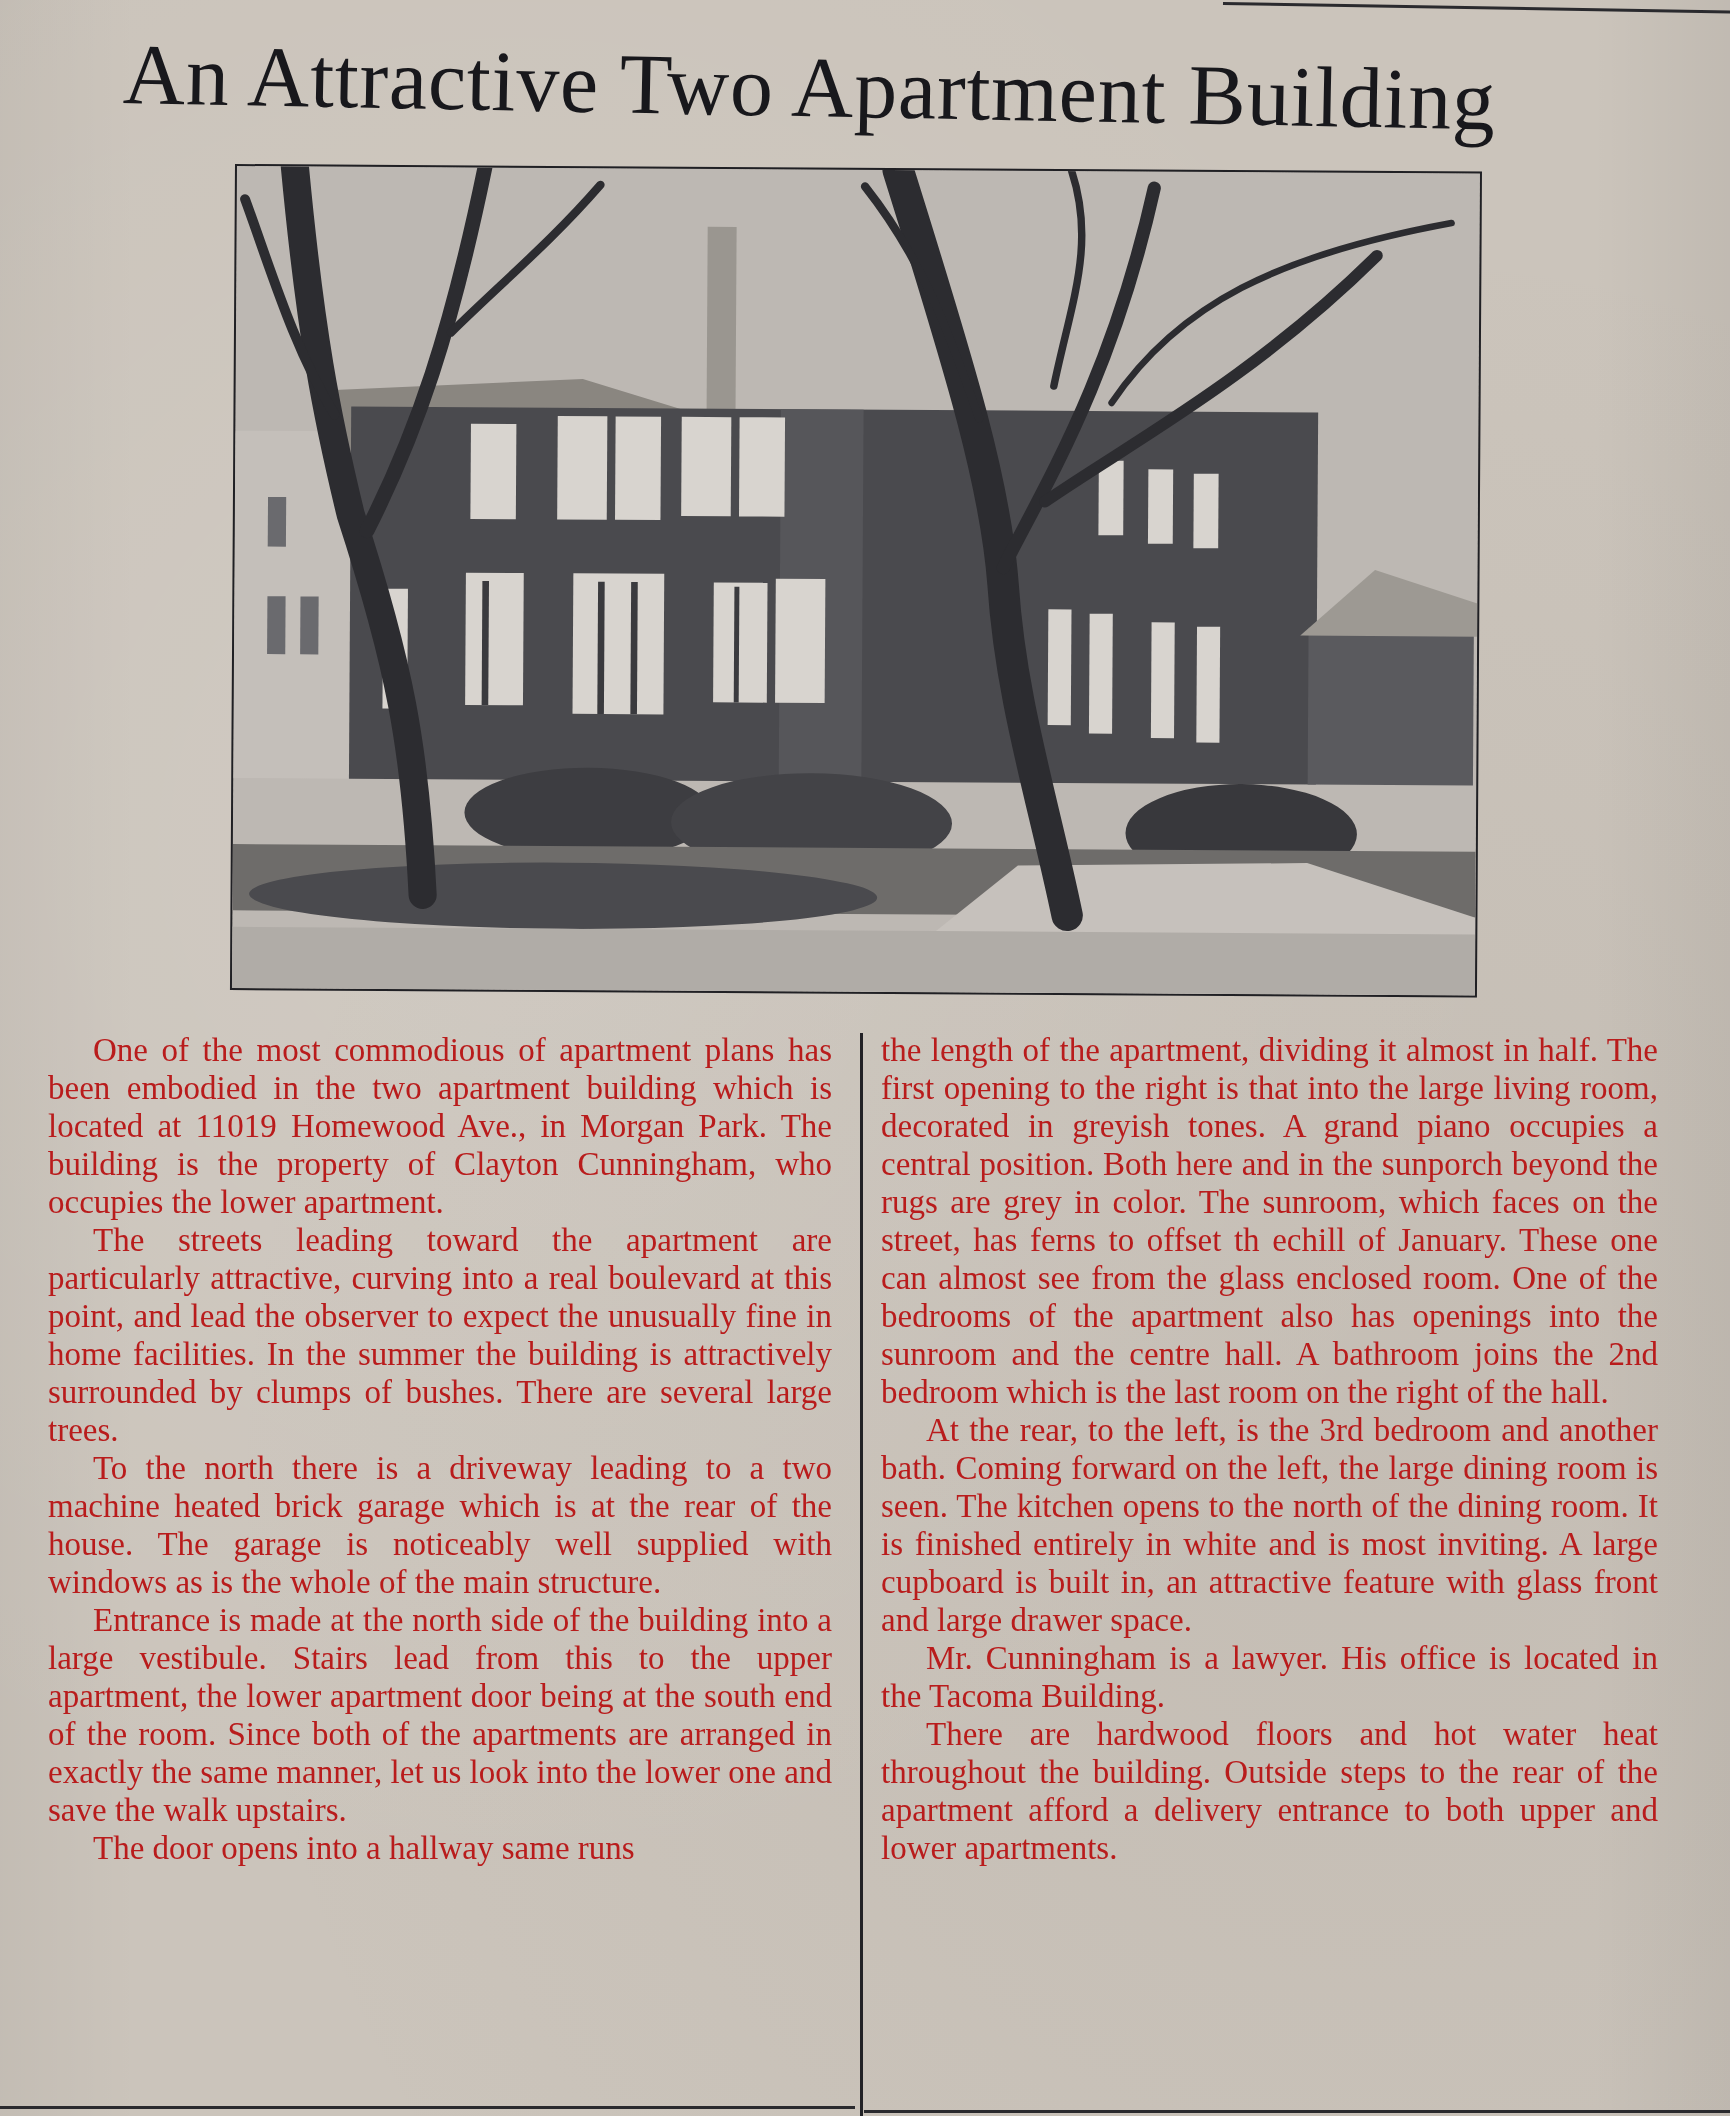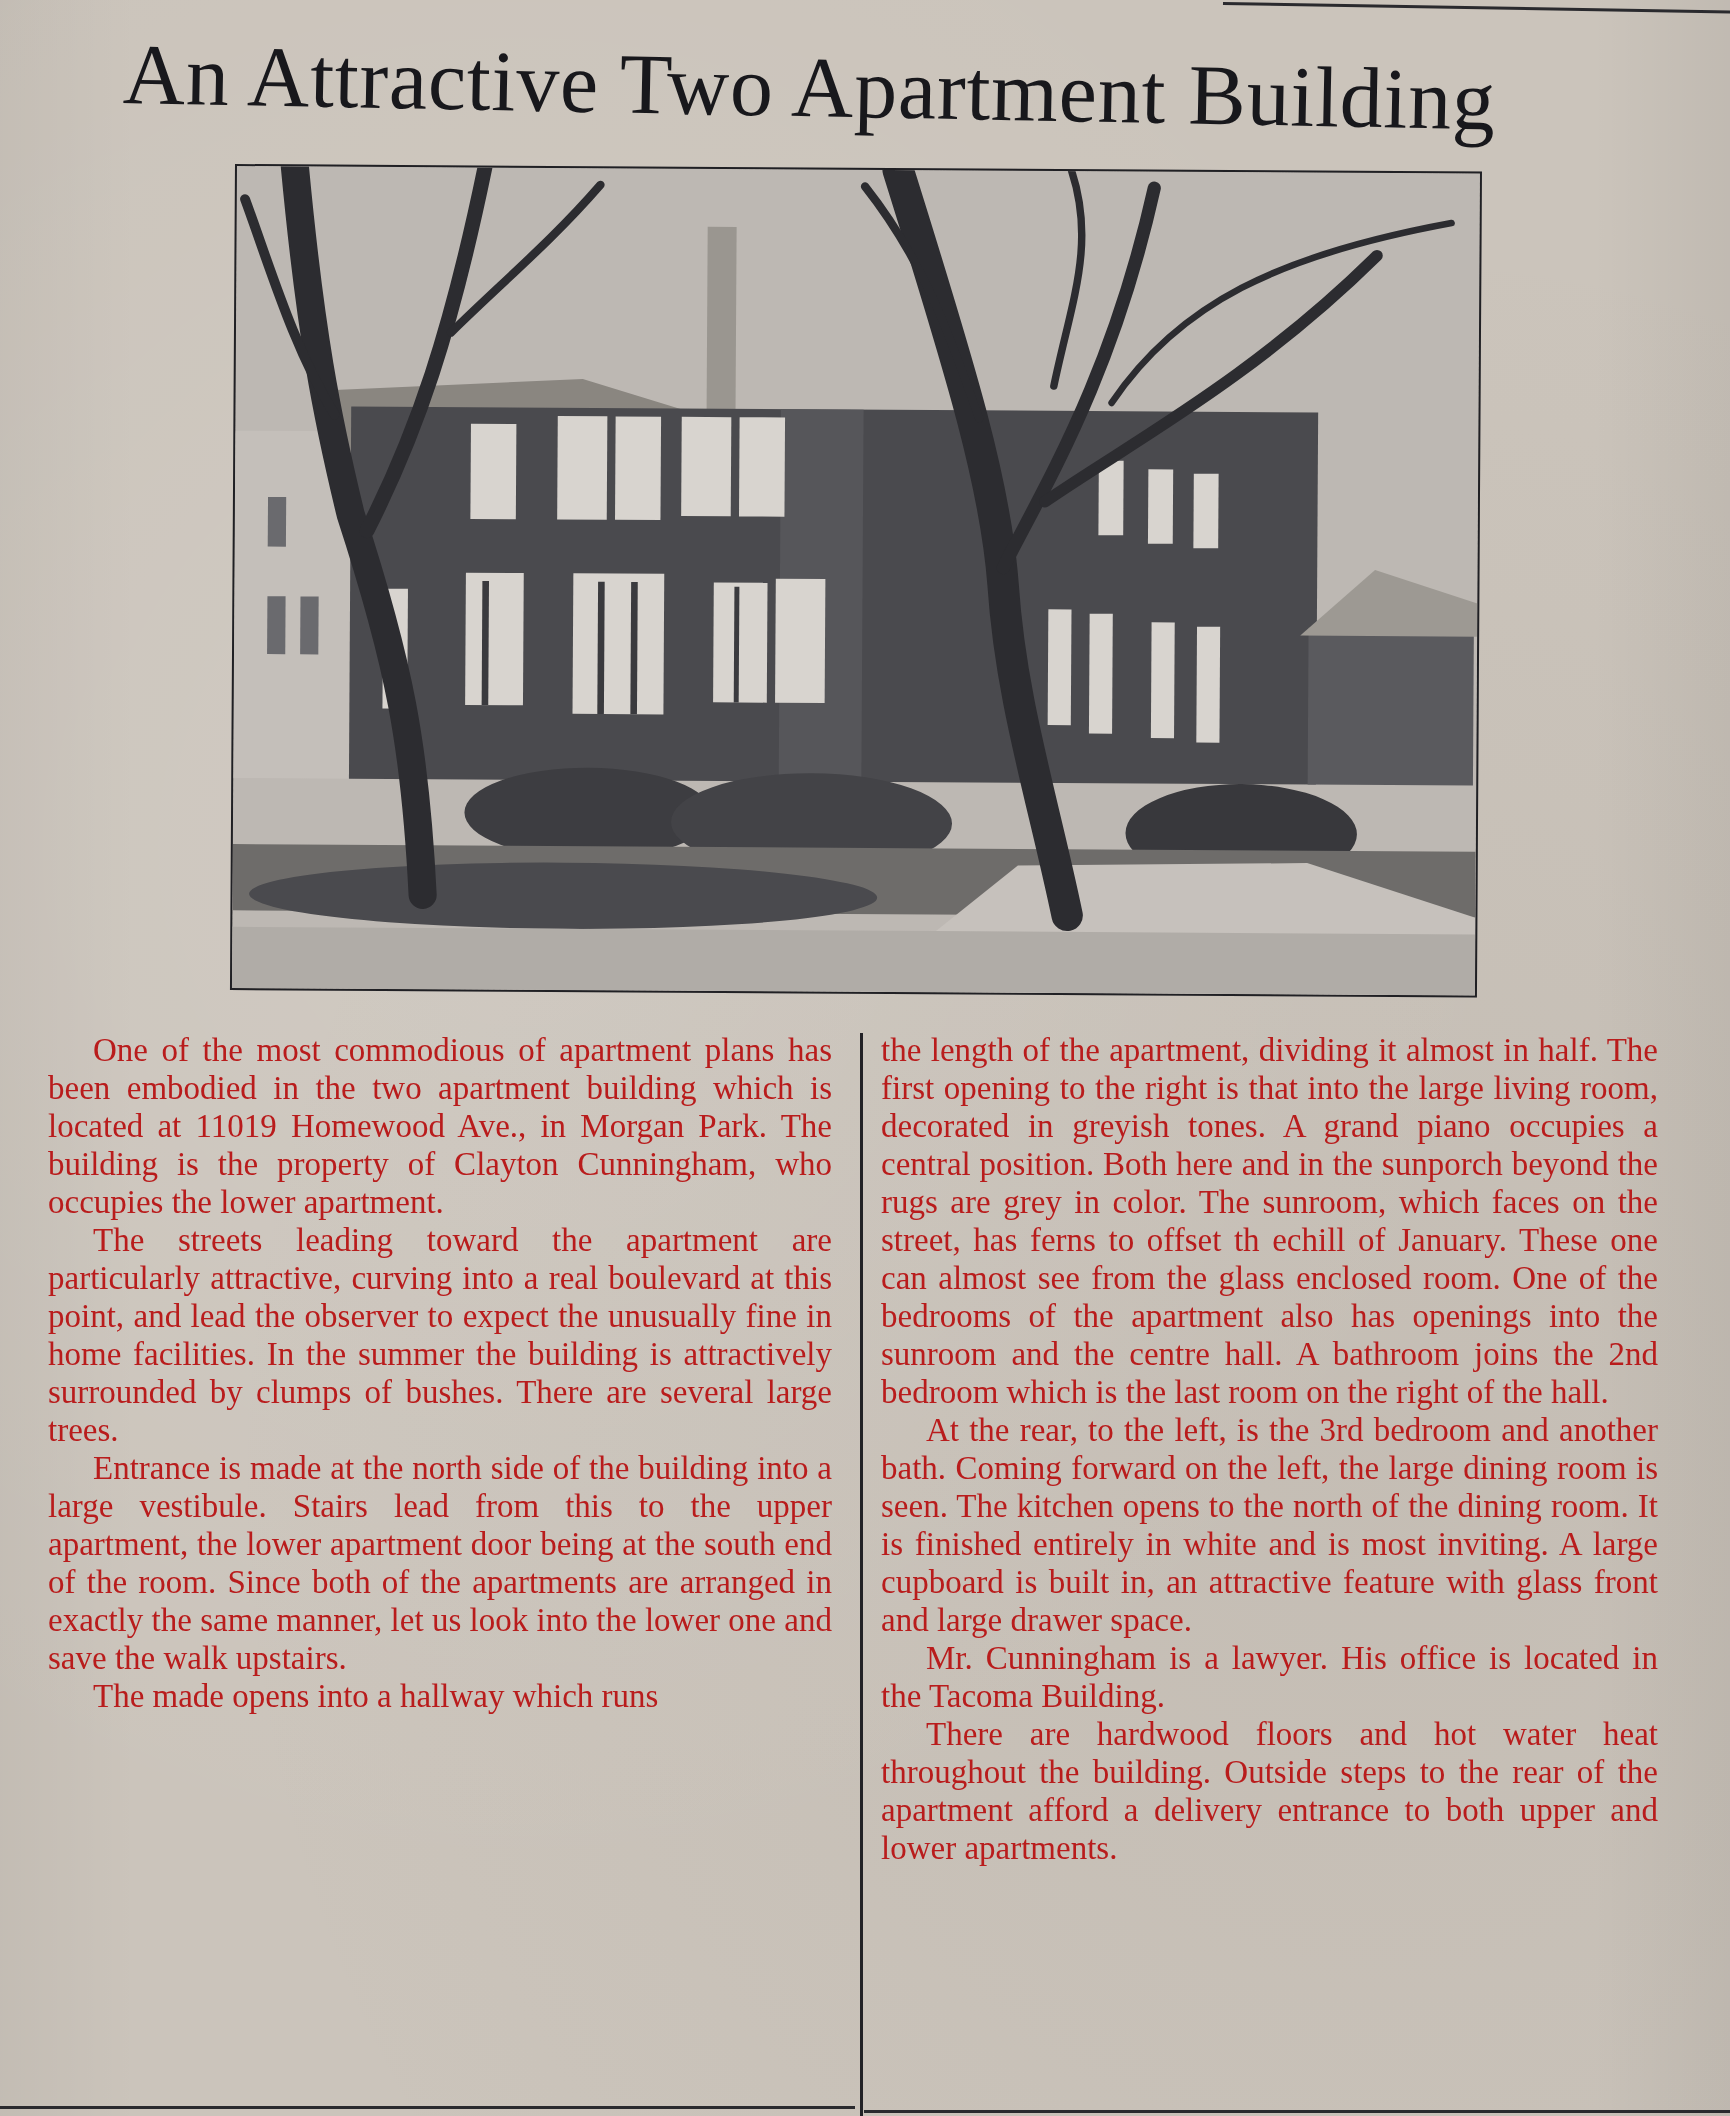--- a/index.html
+++ b/index.html
@@ -140,22 +140,23 @@
       <path d="M900 300 C870 220 840 120 760 20" stroke-width="10"></path>
       <path d="M1060 280 C1140 160 1260 100 1470 60" stroke-width="8"></path>
       <path d="M990 260 C1010 160 1040 90 1010 0" stroke-width="9"></path>
     </g>
   </svg>
 </div>
 
 <div class="col col-left">
   <p>One of the most commodious of apartment plans has been embodied in the two apart­ment building which is located at 11019 Homewood Ave., in Morgan Park.   The building is the property of Clayton Cunning­ham, who occupies the lower apartment.</p>
   <p>The streets leading toward the apartment are particularly attractive, curving into a real boulevard at this point, and lead the observer to expect the unusually fine in home facilities. In the summer the building is attractively sur­rounded by clumps of bushes.  There are several large trees.</p>
+  <p>To the north there is a driveway leading to a two machine heated brick garage which is at the rear of the house.  The garage is noticeably well supplied with windows as is the whole of the main structure.</p>
   <p>Entrance is made at the north side of the building into a large vestibule.  Stairs lead from this to the upper apartment, the lower apartment door being at the south end of the room.  Since both of the apartments are ar­ranged in exactly the same manner, let us look into the lower one and save the walk upstairs.</p>
-  <p>The made opens into a hallway which runs</p>
+  <p>The door opens into a hallway same runs</p>
 </div>
 
 <div class="divider"></div>
 
 <div class="col col-right">
   <p class="cont">the length of the apartment, dividing it almost in half.  The first opening to the right is that into the large living room, decorated in grey­ish tones.  A grand piano occupies a central position.  Both here and in the sunporch be­yond the rugs are grey in color.  The sun­room, which faces on the street, has ferns to offset th echill of January.  These one can almost see from the glass enclosed room. One of the bedrooms of the apartment also has openings into the sunroom and the centre hall.  A bathroom joins the 2nd bedroom which is the last room on the right of the hall.</p>
   <p>At the rear, to the left, is the 3rd bedroom and another bath.  Coming forward on the left, the large dining room is seen.   The kitchen opens to the north of the dining room. It is finished entirely in white and is most in­viting.  A large cupboard is built in, an at­tractive feature with glass front and large drawer space.</p>
   <p>Mr. Cunningham is a lawyer.  His office is located in the Tacoma Building.</p>
   <p>There are hardwood floors and hot water heat throughout the building.  Outside steps to the rear of the apartment afford a delivery entrance to both upper and lower apartments.</p>
 </div>

